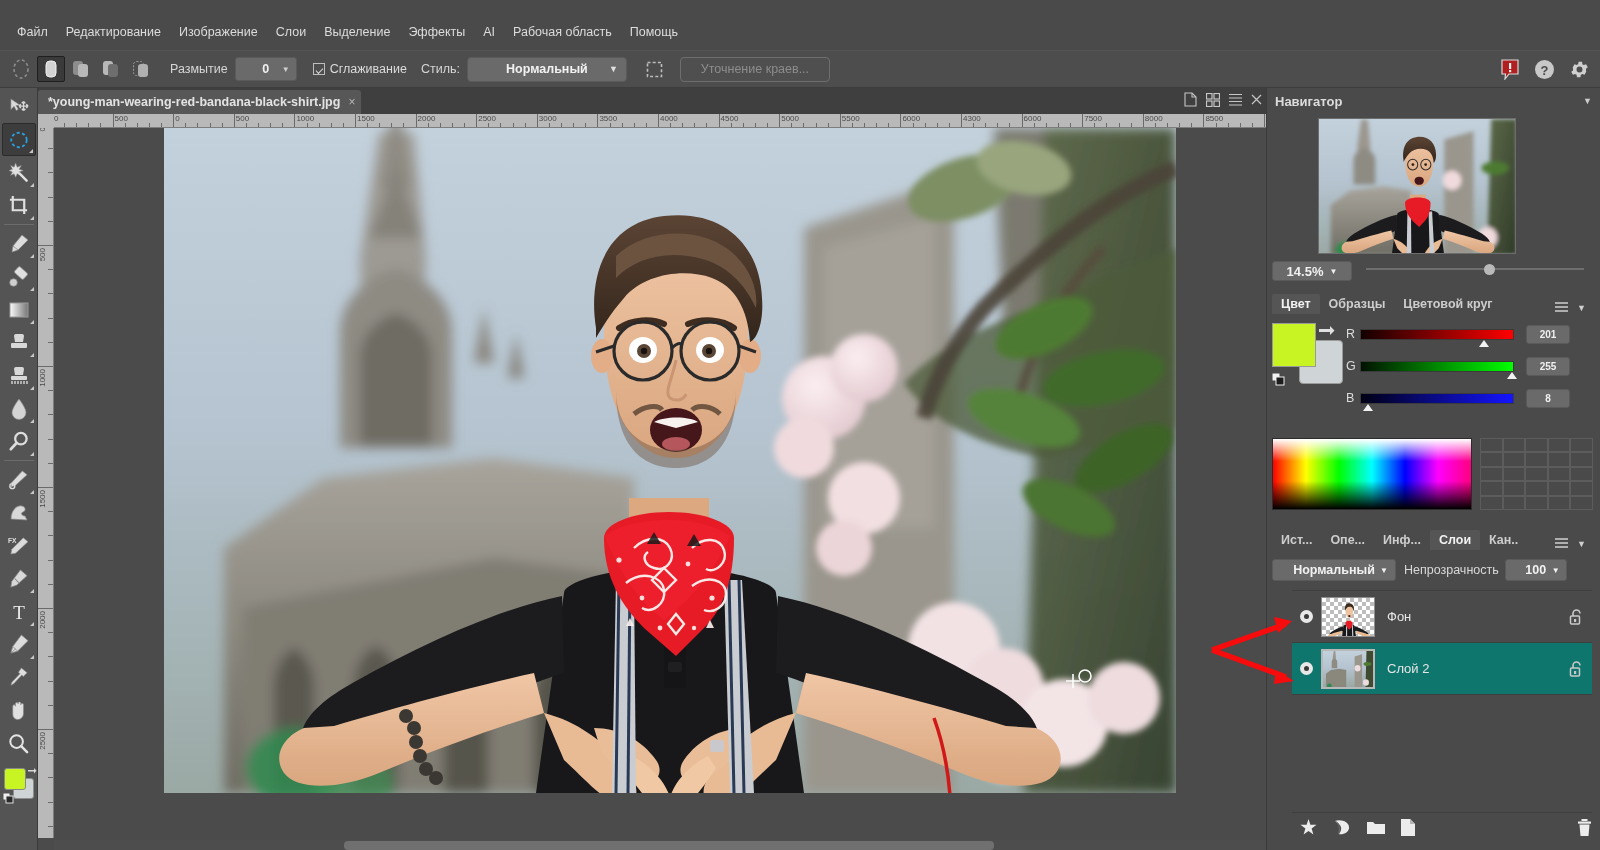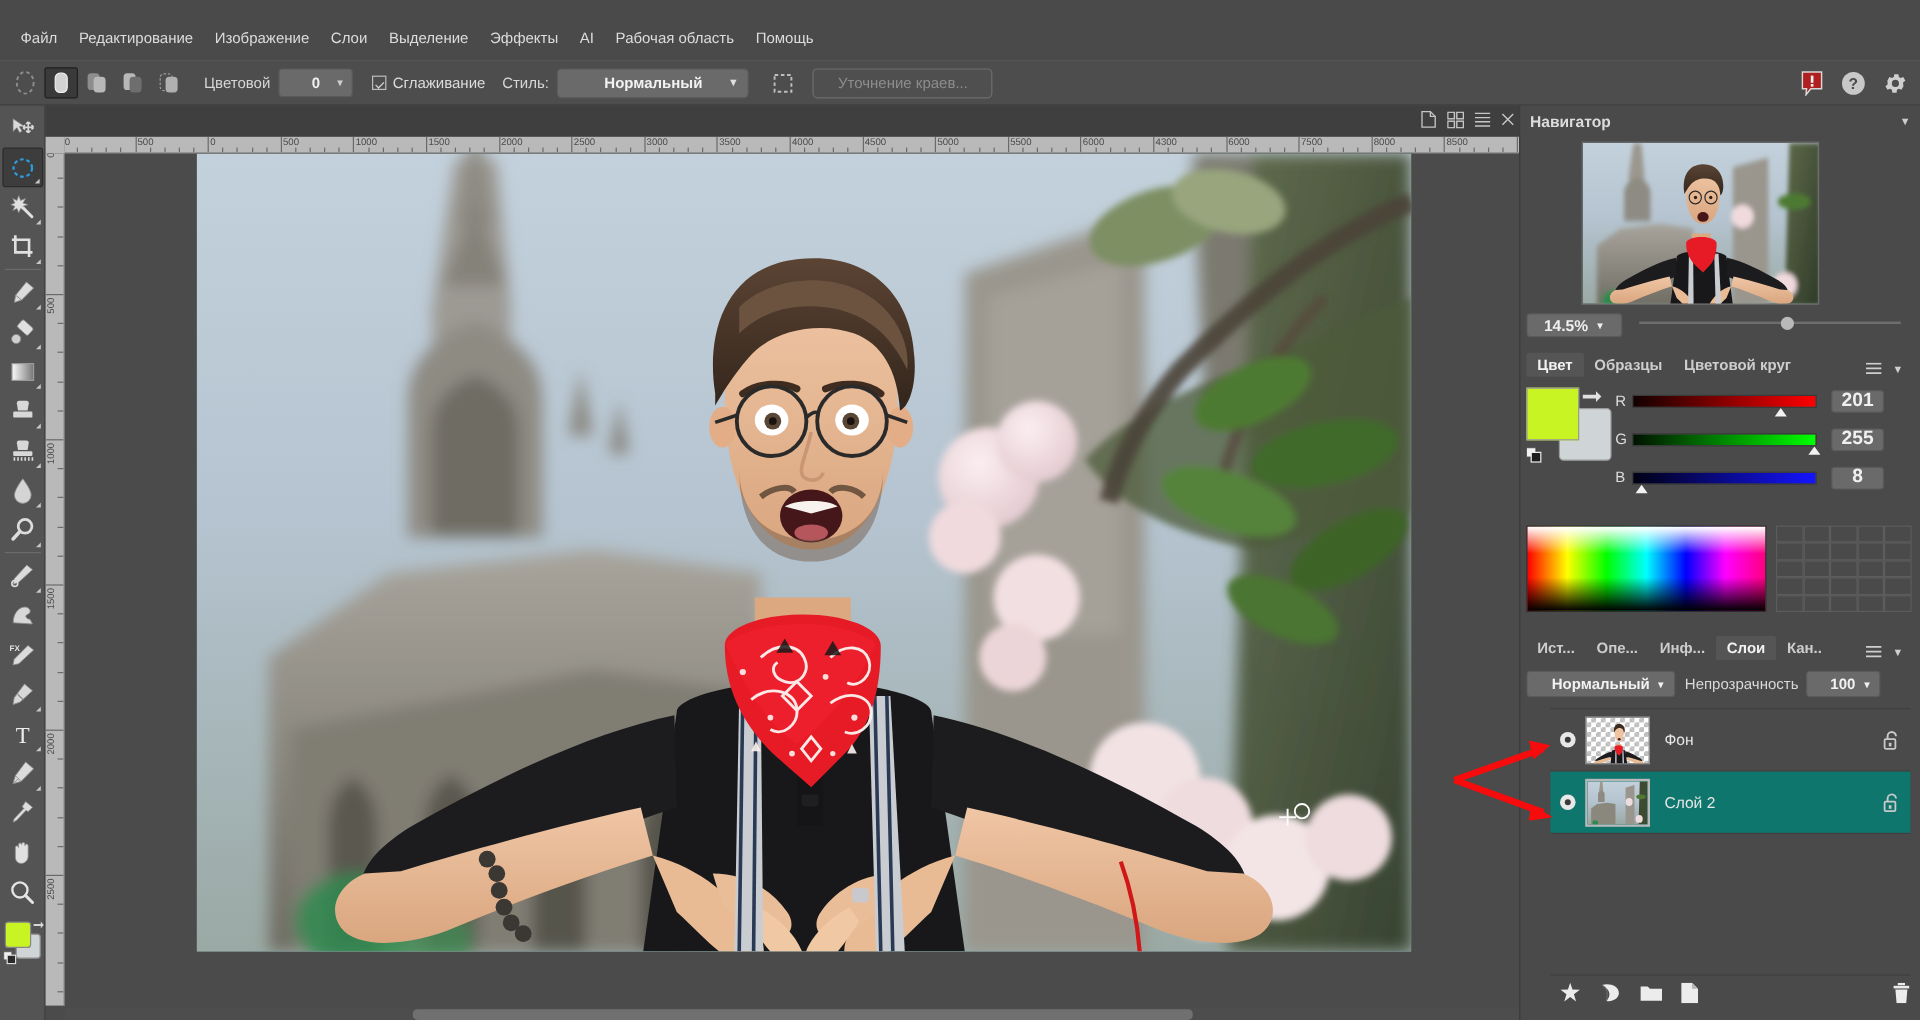--- a/index.html
+++ b/index.html
@@ -154,21 +154,21 @@
   .bg { position:absolute;left:27px;top:17px;width:44px;height:44px;background:#cfd4d6;border:1px solid #9a9a9a;border-radius:4px;}
   .fgbg .mini{position:absolute;left:0;top:50px;width:13px;height:13px;}
   .slrow { position:absolute; left:74px; height:20px; display:flex; align-items:center;}
   .slrow .sllabel{width:14px;font-size:12.5px;color:#dcdcdc;}
   .slbar { width:154px; height:11px; position:relative; border:1px solid #3a3a3a;}
   .slknob { position:absolute; top:10px; width:0;height:0;
             border-left:5px solid transparent;border-right:5px solid transparent;
             border-bottom:7px solid #f2f2f2;}
   .slval { width:44px;height:19px;margin-left:12px;background:#6a6a6a;border:1px solid #5a5a5a;
            border-radius:3px;display:flex;align-items:center;justify-content:center;
-           font-size:16px;font-weight:bold;color:#f0f0f0;}
+           font-size:10px;font-weight:bold;color:#f0f0f0;}
 
   .spectrum { position:absolute; left:1272px; top:438px; width:200px; height:72px;
               border:1px solid #2c2c2c;}
   .swgrid { position:absolute; left:1480px; top:438px; width:113px; height:72px;
             display:grid; grid-template-columns:repeat(5,1fr); grid-template-rows:repeat(5,1fr);}
   .swgrid div{ border:1px solid #5c5c5c; }
 
   .layerstabs { position:absolute; left:1272px; top:528px; width:320px; height:22px;}
   .blendrow { position:absolute; left:1272px; top:558px; width:322px; height:24px;
               display:flex; align-items:center;}
@@ -251,21 +251,21 @@
         <rect x="6" y="4" width="10" height="13" rx="3" fill="#6e6e6e"></rect>
       </svg>
     </div>
     <div class="obtn">
       <svg width="18" height="18" viewBox="0 0 18 18">
         <rect x="1.5" y="1.5" width="10" height="14" rx="3" fill="none" stroke="#9c9c9c" stroke-dasharray="2 1.5"></rect>
         <rect x="6" y="4" width="10" height="13" rx="3" fill="#b0b0b0"></rect>
       </svg>
     </div>
 
-    <div class="opt-label">Цветовой</div>
+    <div class="opt-label">Размытие</div>
     <div class="numfield">
       <span>0</span>
       <span class="caret">▼</span>
     </div>
 
     <div class="chk">
       <div class="chkbox"></div>
       <span style="font-size:12.5px;color:#dcdcdc">Сглаживание</span>
     </div>
 
@@ -454,20 +454,24 @@
       <div style="position:absolute;left:25px;top:0;">
         <svg width="10" height="10" viewBox="0 0 10 10">
           <path d="M1 4 h6 v-2 l2.5 2.8 L7 7.6 V5.6 H1 Z" fill="#d8d8d8"></path>
         </svg>
       </div>
     </div>
   </div>
 
   <div class="docarea">
     <div class="tabstrip">
+      <div class="doctab">
+        <span class="tlabel">*young-man-wearing-red-bandana-black-shirt.jpg</span>
+        <span class="tclose">×</span>
+      </div>
       <div class="tabicons">
         <div>
           <svg width="13" height="15" viewBox="0 0 13 15">
             <path d="M1 1 H8 L12 5 V14 H1 Z" fill="none" stroke="#c6c6c6" stroke-width="1.1"></path>
             <path d="M8 1 V5 H12" fill="none" stroke="#c6c6c6" stroke-width="1.1"></path>
           </svg>
         </div>
         <div>
           <svg width="14" height="14" viewBox="0 0 14 14">
             <rect x="0.5" y="0.5" width="5.5" height="5.5" fill="none" stroke="#c6c6c6" stroke-width="1.2"></rect>

